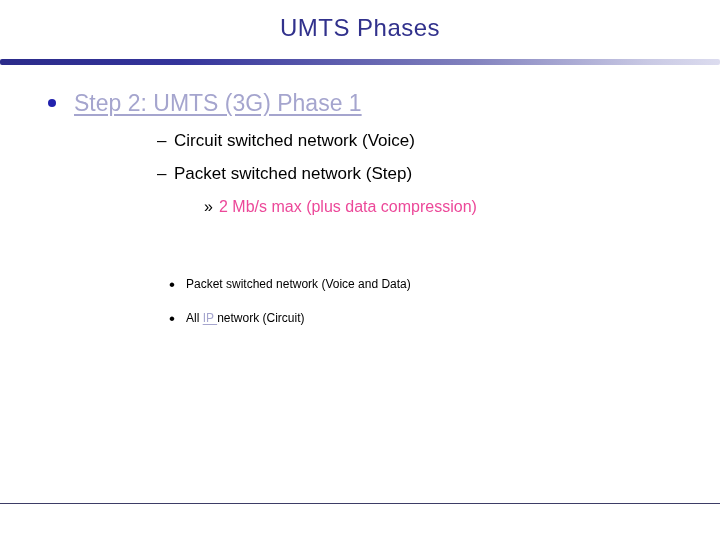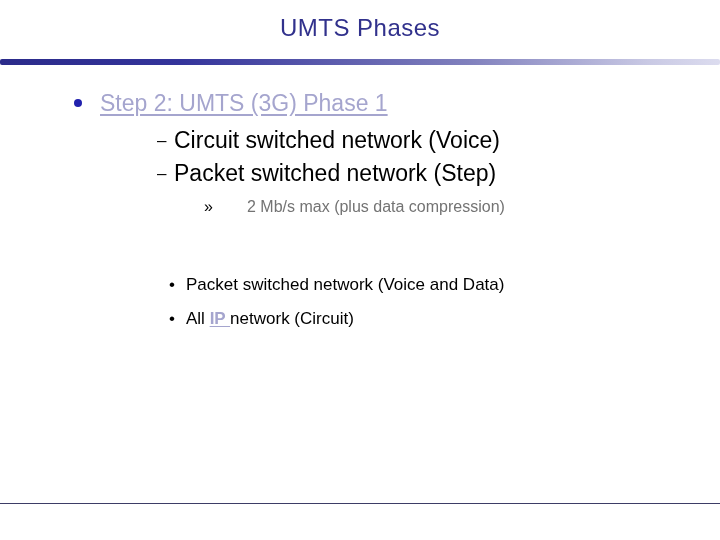--- a/index.html
+++ b/index.html
@@ -34,21 +34,21 @@
     height: 6px;
     background: linear-gradient(to right, #2b2b8a 0%, #34349b 25%, #8080bd 65%, #c9c9e4 90%, #dcdcef 100%);
     border-radius: 2px;
   }
   .row {
     position: absolute;
     display: flex;
     align-items: flex-start;
     white-space: nowrap;
   }
-  .heading-row { left: 74px; }
+  .heading-row { left: 48px; }
   .heading-bullet {
     width: 8px;
     height: 8px;
     border-radius: 50%;
     background: #2121ad;
     margin-top: 11px;
     flex: 0 0 auto;
   }
   .heading-text {
     margin-left: 18px;
@@ -60,56 +60,54 @@
   }
   .dash-row { left: 157px; }
   .dash-row .marker {
     font-size: 17px;
     line-height: 23px;
     color: #000000;
     width: 17px;
     flex: 0 0 auto;
   }
   .dash-row .item-text {
-    font-size: 23px;
+    font-size: 17px;
     line-height: 23px;
     color: #000000;
   }
   .guillemet-row { left: 204px; }
   .guillemet-row .marker {
     font-size: 16px;
     line-height: 22px;
     color: #000000;
     width: 15px;
     flex: 0 0 auto;
   }
   .guillemet-row .item-text {
     font-size: 16px;
     line-height: 22px;
-    color: #737373;
-    margin-left: 28px;
+    color: #ec4899;
   }
   .dot-row { left: 169px; }
   .dot-row .marker {
     font-size: 17px;
     line-height: 23px;
     color: #000000;
     width: 17px;
     flex: 0 0 auto;
   }
   .dot-row .item-text {
-    font-size: 17px;
+    font-size: 12px;
     line-height: 23px;
     color: #000000;
   }
   .inline-link {
     color: #a5a5ce;
     text-decoration: underline;
     text-underline-offset: 2px;
-    font-weight: bold;
   }
   .bottom-rule {
     position: absolute;
     top: 503px;
     left: 0;
     width: 720px;
     height: 2px;
     background: #3d3d66;
   }
 </style>

